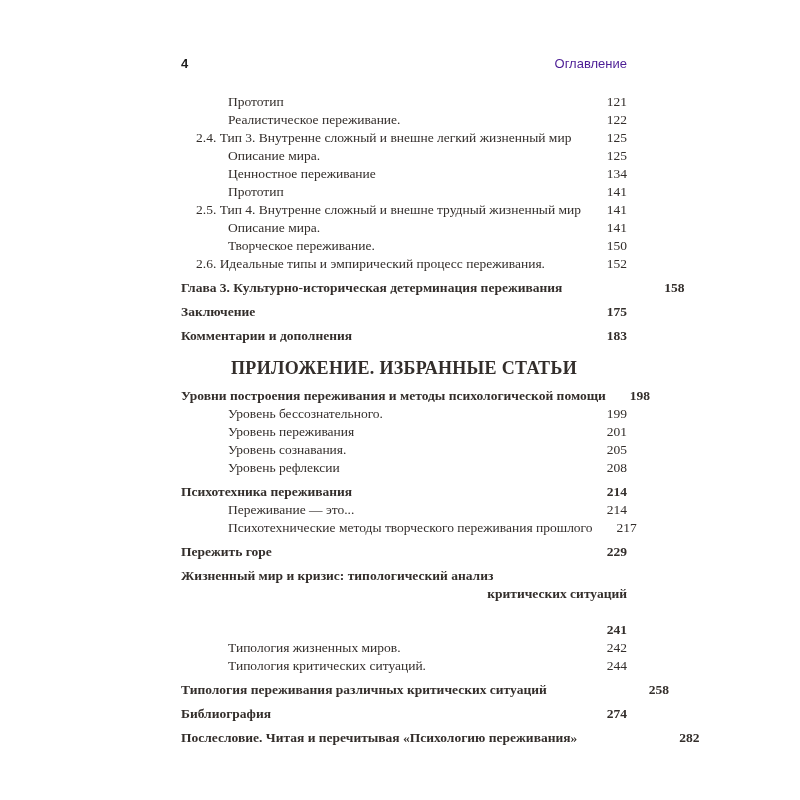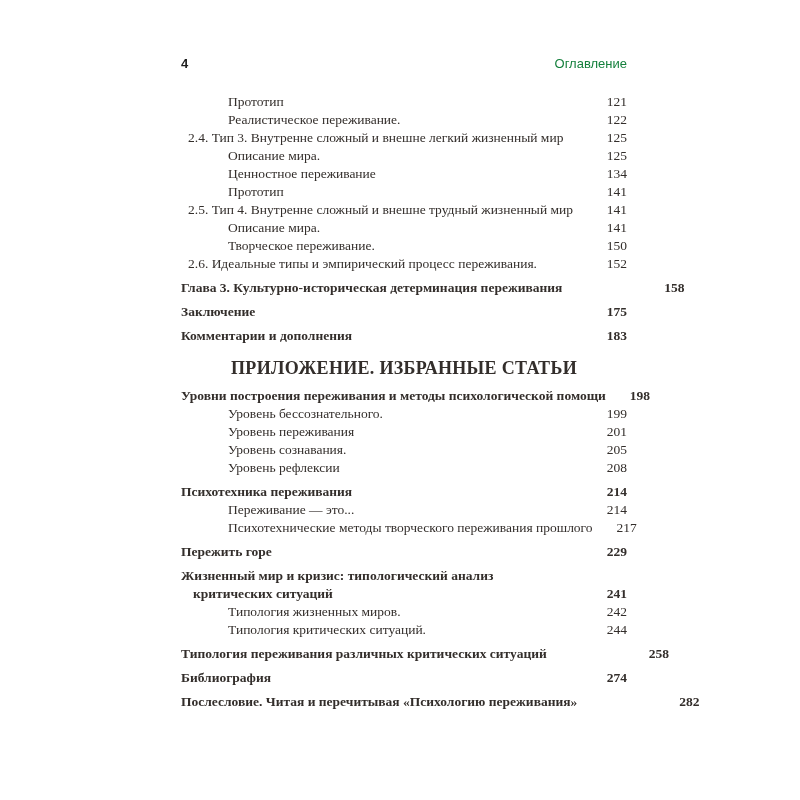--- a/index.html
+++ b/index.html
@@ -16,37 +16,37 @@
 
   .header {
     display: flex;
     justify-content: space-between;
     align-items: baseline;
     height: 16px;
     font-family: "Liberation Sans", sans-serif;
     font-size: 13px;
   }
   .folio { font-weight: bold; color: #1e1e1e; }
-  .running { color: #15803d; }
+  .running { color: #4c1d95; }
 
   .toc { margin-top: 21px; }
 
   .row {
     display: flex;
     align-items: flex-end;
     line-height: 18px;
     font-size: 13.5px;
     font-family: Liberation Serif, serif;
   }
   .row.bold { font-weight: bold; }
   .row.gap { margin-top: 6px; gap: 39px; }
 
   .lvl-chapter      { margin-left: 0; }
-  .lvl-numbered     { margin-left: 7px; }
-  .lvl-continuation { margin-left: 12px; }
+  .lvl-numbered     { margin-left: 15px; }
+  .lvl-continuation { margin-left: 12px; flex-direction: column; }
   .lvl-sub          { margin-left: 47px; }
 
   .title { white-space: nowrap; }
 
   .leader {
     flex: 1 1 auto;
     min-width: 14px;
     height: 18px;
     margin: 0 4px 0 6px;
     align-self: stretch;

